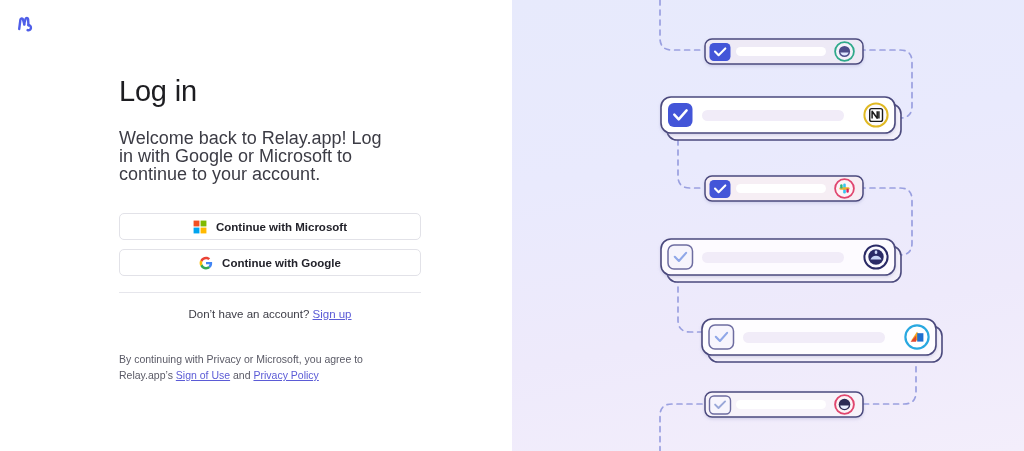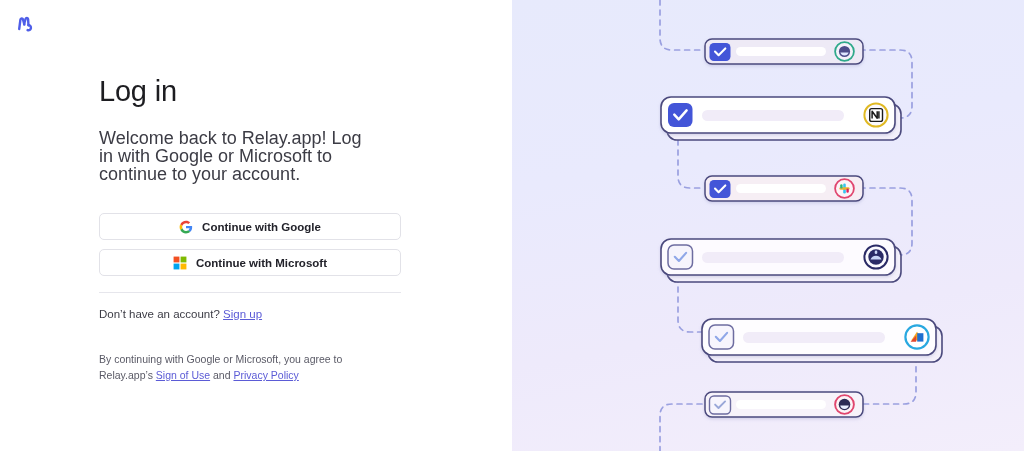--- a/index.html
+++ b/index.html
@@ -20,21 +20,21 @@
   }
   .logo {
     position: absolute; left: 13px; top: 12px;
     width: 24px; height: 24px;
     color: #4f5ee8;
   }
   .logo svg { display: block; width: 24px; height: 24px; }
 
   .form-wrap {
     position: absolute;
-    left: 99px; top: 74px;
+    left: 119px; top: 74px;
     width: 302px;
   }
   .title {
     font-size: 29px;
     line-height: 34px;
     font-weight: 400;
     color: #1d1d21;
     letter-spacing: -0.2px;
     margin-bottom: 21px;
   }
@@ -64,20 +64,21 @@
   .oauth-ico { width: 14px; height: 14px; display: block; flex: 0 0 14px; }
 
   .divider {
     width: 302px; height: 1px;
     background: #e6e6ec;
     margin-top: 16px;
     margin-bottom: 15px;
   }
   .signup-row {
     width: 302px;
+    text-align: center;
     font-size: 11.5px;
     color: #3c3c45;
   }
   .signup-row a {
     color: #5b5bd6;
     text-decoration: underline;
     cursor: pointer;
   }
   .legal {
     margin-top: 31px;
@@ -111,54 +112,54 @@
           <path d="M6.2 17.0 L7.4 7.6 C7.6 6.2 9.6 6.0 10.0 7.4 L11.4 12.6"></path>
           <path d="M11.1 12.0 L12.6 6.9 C13.0 5.6 15.0 5.7 15.1 7.1 L15.5 13.4"></path>
           <path d="M15.4 13.0 C17.0 13.2 18.2 14.6 17.9 16.2 C17.6 17.8 16.0 18.7 14.6 18.1"></path>
         </g>
       </svg>
     </div>
 
     <div class="form-wrap">
       <div class="title">Log in</div>
       <div class="subtitle">Welcome back to Relay.app! Log in with Google or Microsoft to continue to your account.</div>
+
+      <button class="oauth-btn">
+        <span class="oauth-ico">
+          <svg viewBox="0 0 24 24" width="14" height="14">
+            <rect x="1" y="1" width="10" height="10" fill="#F25022"></rect>
+            <rect x="13" y="1" width="10" height="10" fill="#7FBA00"></rect>
+            <rect x="1" y="13" width="10" height="10" fill="#00A4EF"></rect>
+            <rect x="13" y="13" width="10" height="10" fill="#FFB900"></rect>
+          </svg>
+        </span>
+        <span>Continue with Microsoft</span>
+      </button>
 
       <button class="oauth-btn">
         <span class="oauth-ico">
           <svg viewBox="0 0 48 48" width="14" height="14">
             <path fill="#4285F4" d="M45.1 24.5c0-1.6-.1-2.8-.4-4.1H24v7.8h12.1c-.2 2-1.5 5-4.4 7l-.1.3 6.4 5 .4.1c4.1-3.8 6.7-9.3 6.7-16.1"></path>
             <path fill="#34A853" d="M24 46c5.9 0 10.8-1.9 14.4-5.3l-6.9-5.3c-1.8 1.3-4.3 2.2-7.5 2.2-5.7 0-10.6-3.8-12.3-9l-.3.1-6.6 5.1-.1.3C8.3 41 15.6 46 24 46"></path>
             <path fill="#FBBC05" d="M11.7 28.6c-.5-1.3-.7-2.8-.7-4.3s.3-3 .7-4.3v-.3l-6.9-5.4-.2.1C2.9 17.2 2 20.5 2 24.3s.9 7.1 2.6 10l7.1-5.7"></path>
             <path fill="#EA4335" d="M24 10.8c4 0 6.7 1.7 8.3 3.2l6-5.9C34.7 4.7 29.9 2.6 24 2.6 15.6 2.6 8.3 7.6 4.6 14.3l7.1 5.7C13.4 14.7 18.3 10.8 24 10.8"></path>
           </svg>
         </span>
         <span>Continue with Google</span>
       </button>
 
-      <button class="oauth-btn">
-        <span class="oauth-ico">
-          <svg viewBox="0 0 24 24" width="14" height="14">
-            <rect x="1" y="1" width="10" height="10" fill="#F25022"></rect>
-            <rect x="13" y="1" width="10" height="10" fill="#7FBA00"></rect>
-            <rect x="1" y="13" width="10" height="10" fill="#00A4EF"></rect>
-            <rect x="13" y="13" width="10" height="10" fill="#FFB900"></rect>
-          </svg>
-        </span>
-        <span>Continue with Microsoft</span>
-      </button>
-
       <div class="divider"></div>
 
       <div class="signup-row">
         <span>Don’t have an account?</span>
         <a>Sign up</a>
       </div>
 
       <div class="legal">
-        <span>By continuing with Google or Microsoft, you agree to Relay.app’s </span><a>Sign of Use</a><span> and </span><a>Privacy Policy</a>
+        <span>By continuing with Privacy or Microsoft, you agree to Relay.app’s </span><a>Sign of Use</a><span> and </span><a>Privacy Policy</a>
       </div>
     </div>
   </div>
 
   <div class="right">
     <svg class="illus" viewBox="0 0 512 451">
       <defs>
         <filter id="cardShadow" x="-20%" y="-40%" width="150%" height="200%">
           <feDropShadow dx="0" dy="1.5" stdDeviation="1.6" flood-color="#8b8bc0" flood-opacity="0.30"></feDropShadow>
         </filter>

